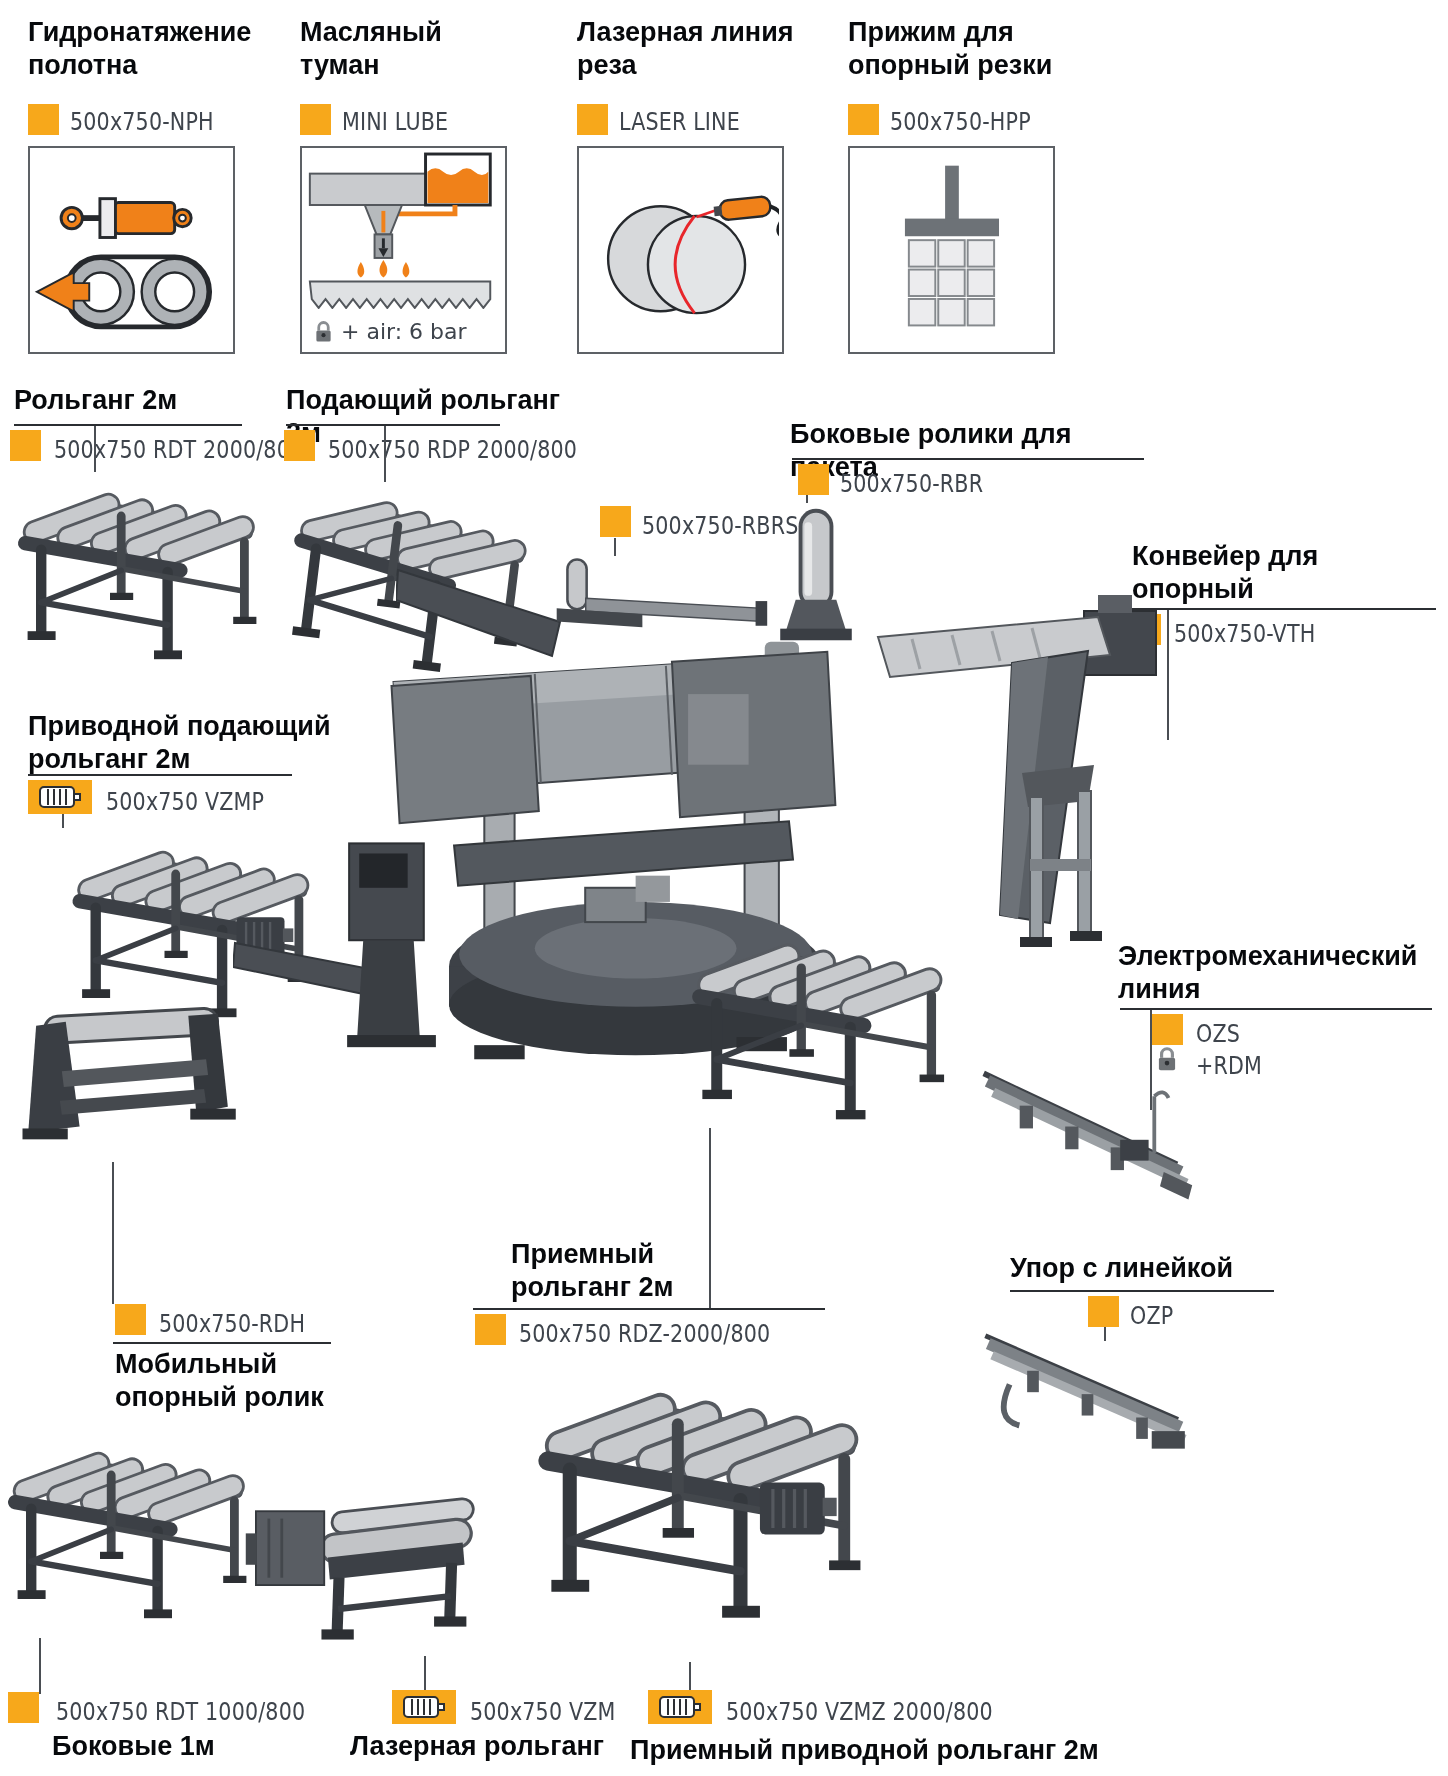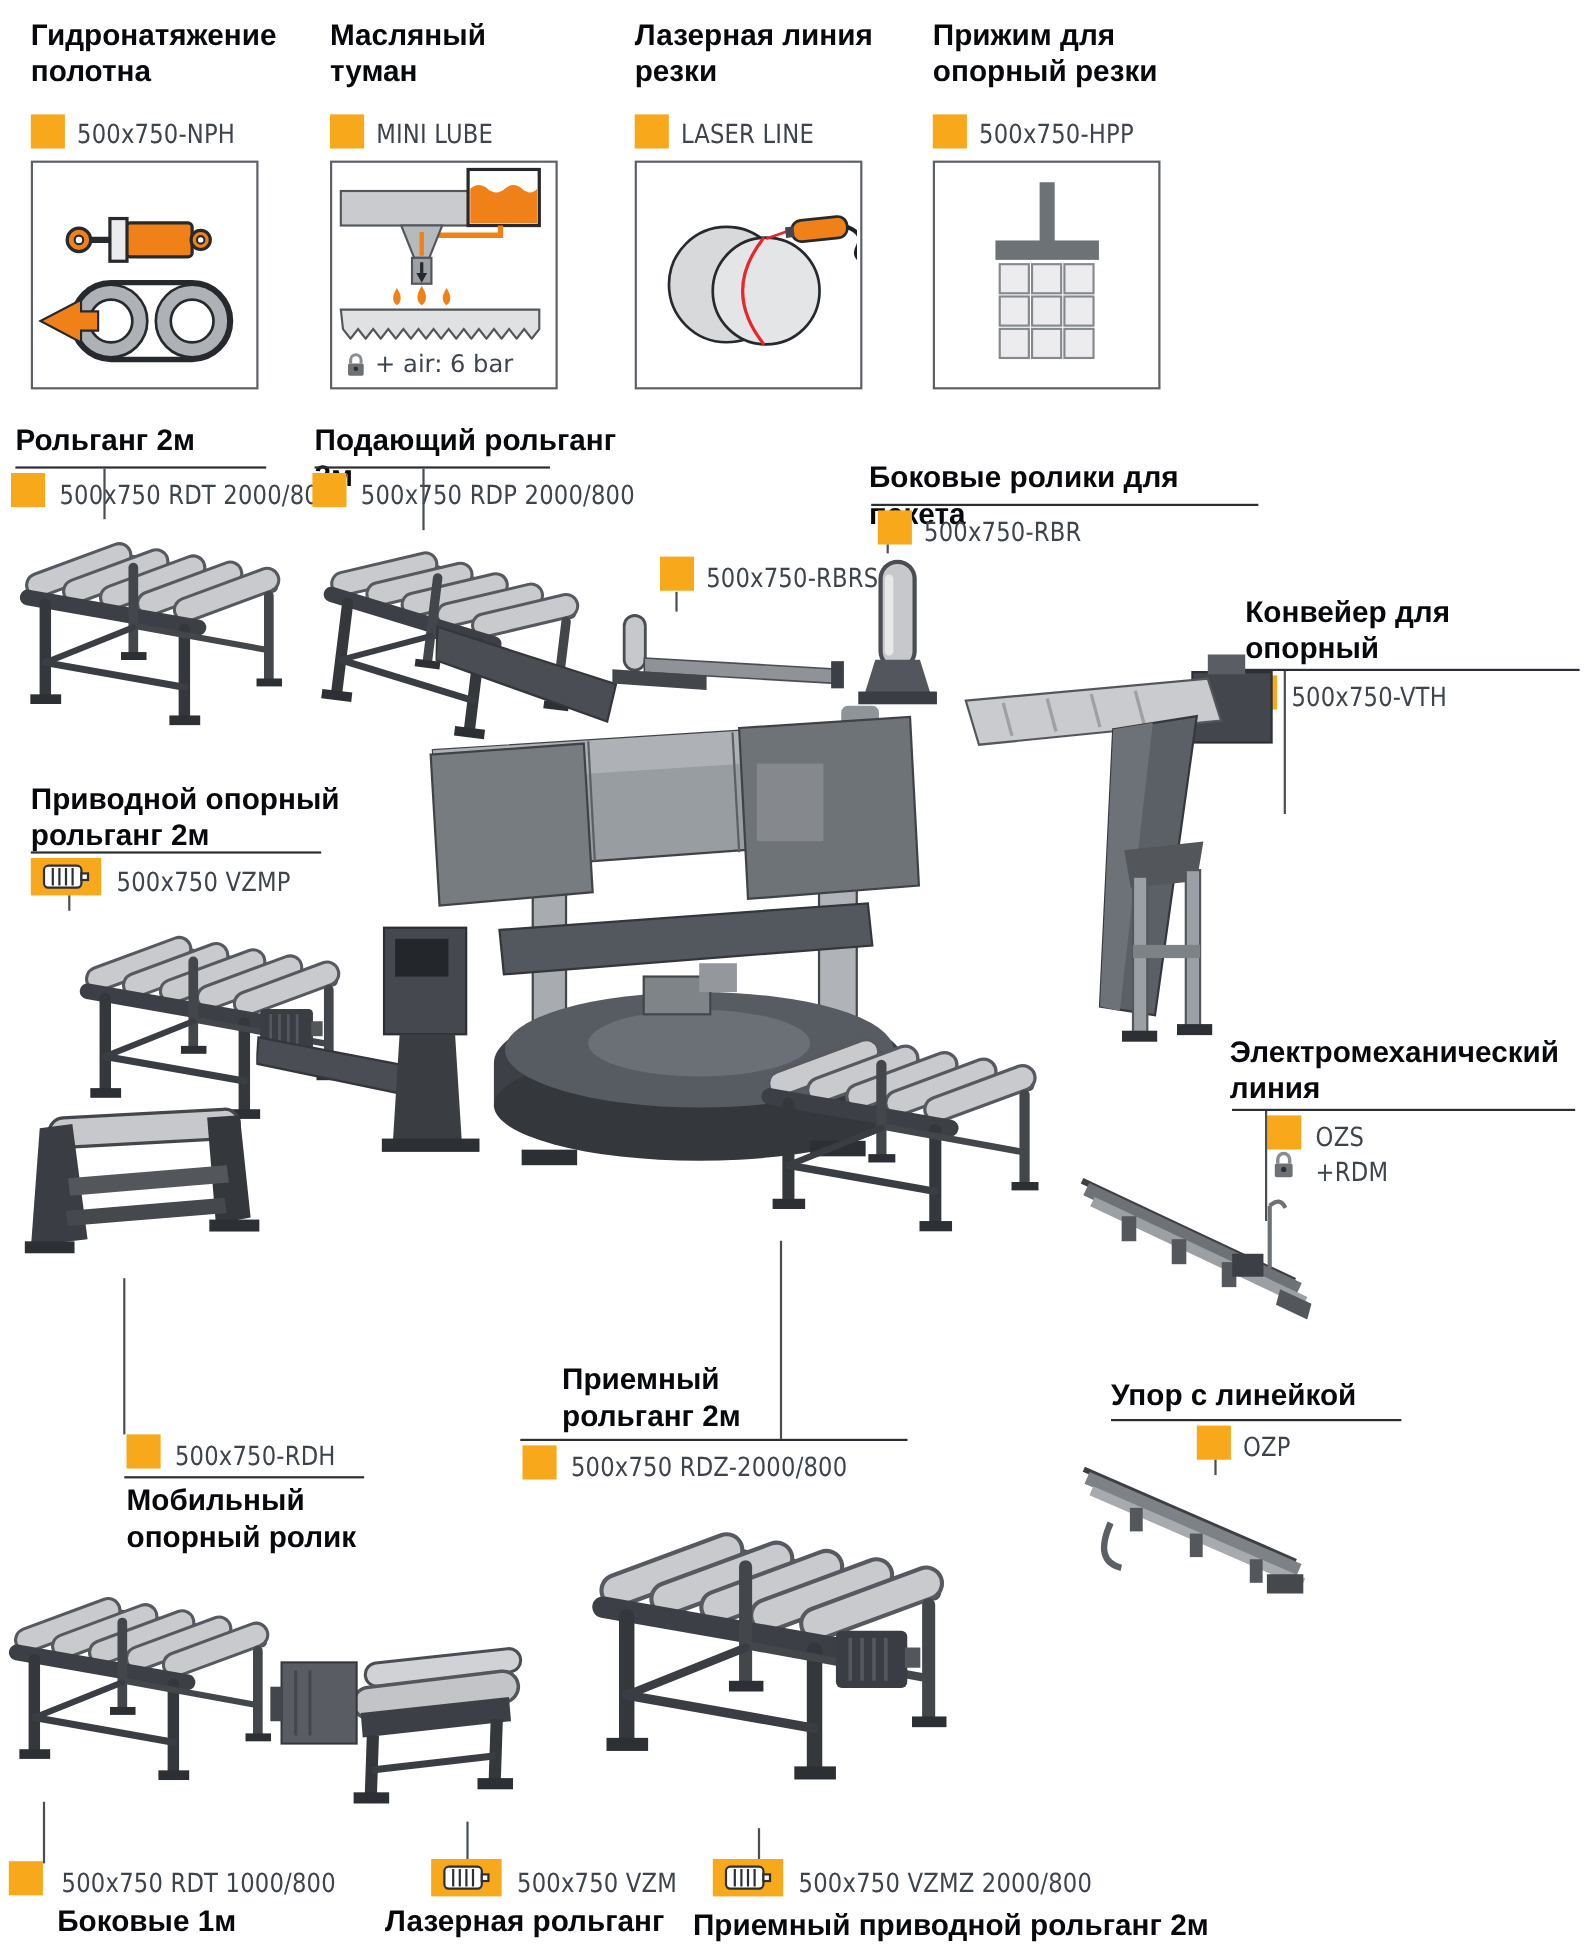--- a/index.html
+++ b/index.html
@@ -294,21 +294,21 @@
         <svg width="19" height="24" viewBox="0 0 24 30">
             <use href="#s-lock"></use>
           </svg>
         <span>+ air: 6 bar</span>
       </div>
     </div>
   </div>
 
   <div class="card" style="left:577px">
     <div class="ttl">Лазерная линия
-резки</div>
+реза</div>
     <div class="crow">
       <span class="sq" style="background: rgb(247, 168, 27);"></span>
       <span class="code">LASER LINE</span>
     </div>
     <div class="cbox">
       <svg class="abs" style="left:0;top:2px" width="201" height="200" viewBox="0 0 205 206">
           <use href="#s-laser"></use>
         </svg>
     </div>
   </div>
@@ -378,21 +378,21 @@
     <div class="hl" style="left:0;top:68px;width:308px"></div>
     <span class="sq" style="left: 2px; top: 74px; background: rgb(247, 168, 27);"></span>
     <span class="code" style="left:46px;top:82px">500x750-VTH</span>
     <div class="vl" style="left:39px;top:70px;height:130px"></div>
   </div>
   <svg class="abs" style="left:872px;top:592px" width="300" height="362" viewBox="0 0 300 360">
       <use href="#s-conv"></use>
     </svg>
 
   <div class="blk" style="left:28px;top:710px;width:310px">
-    <div class="ttl">Приводной опорный
+    <div class="ttl">Приводной подающий
 рольганг 2м</div>
     <div class="hl" style="left:0;top:64px;width:264px"></div>
     <span class="mbox" style="left: 0px; top: 70px; background: rgb(247, 168, 27);">
       <svg width="44" height="26" viewBox="0 0 44 26">
           <use href="#s-motor"></use>
         </svg>
     </span>
     <span class="code" style="left:78px;top:80px">500x750 VZMP</span>
     <div class="vl" style="left:34px;top:104px;height:14px"></div>
     <svg class="abs" style="left:22px;top:116px" width="285" height="200" viewBox="0 0 310 250">

